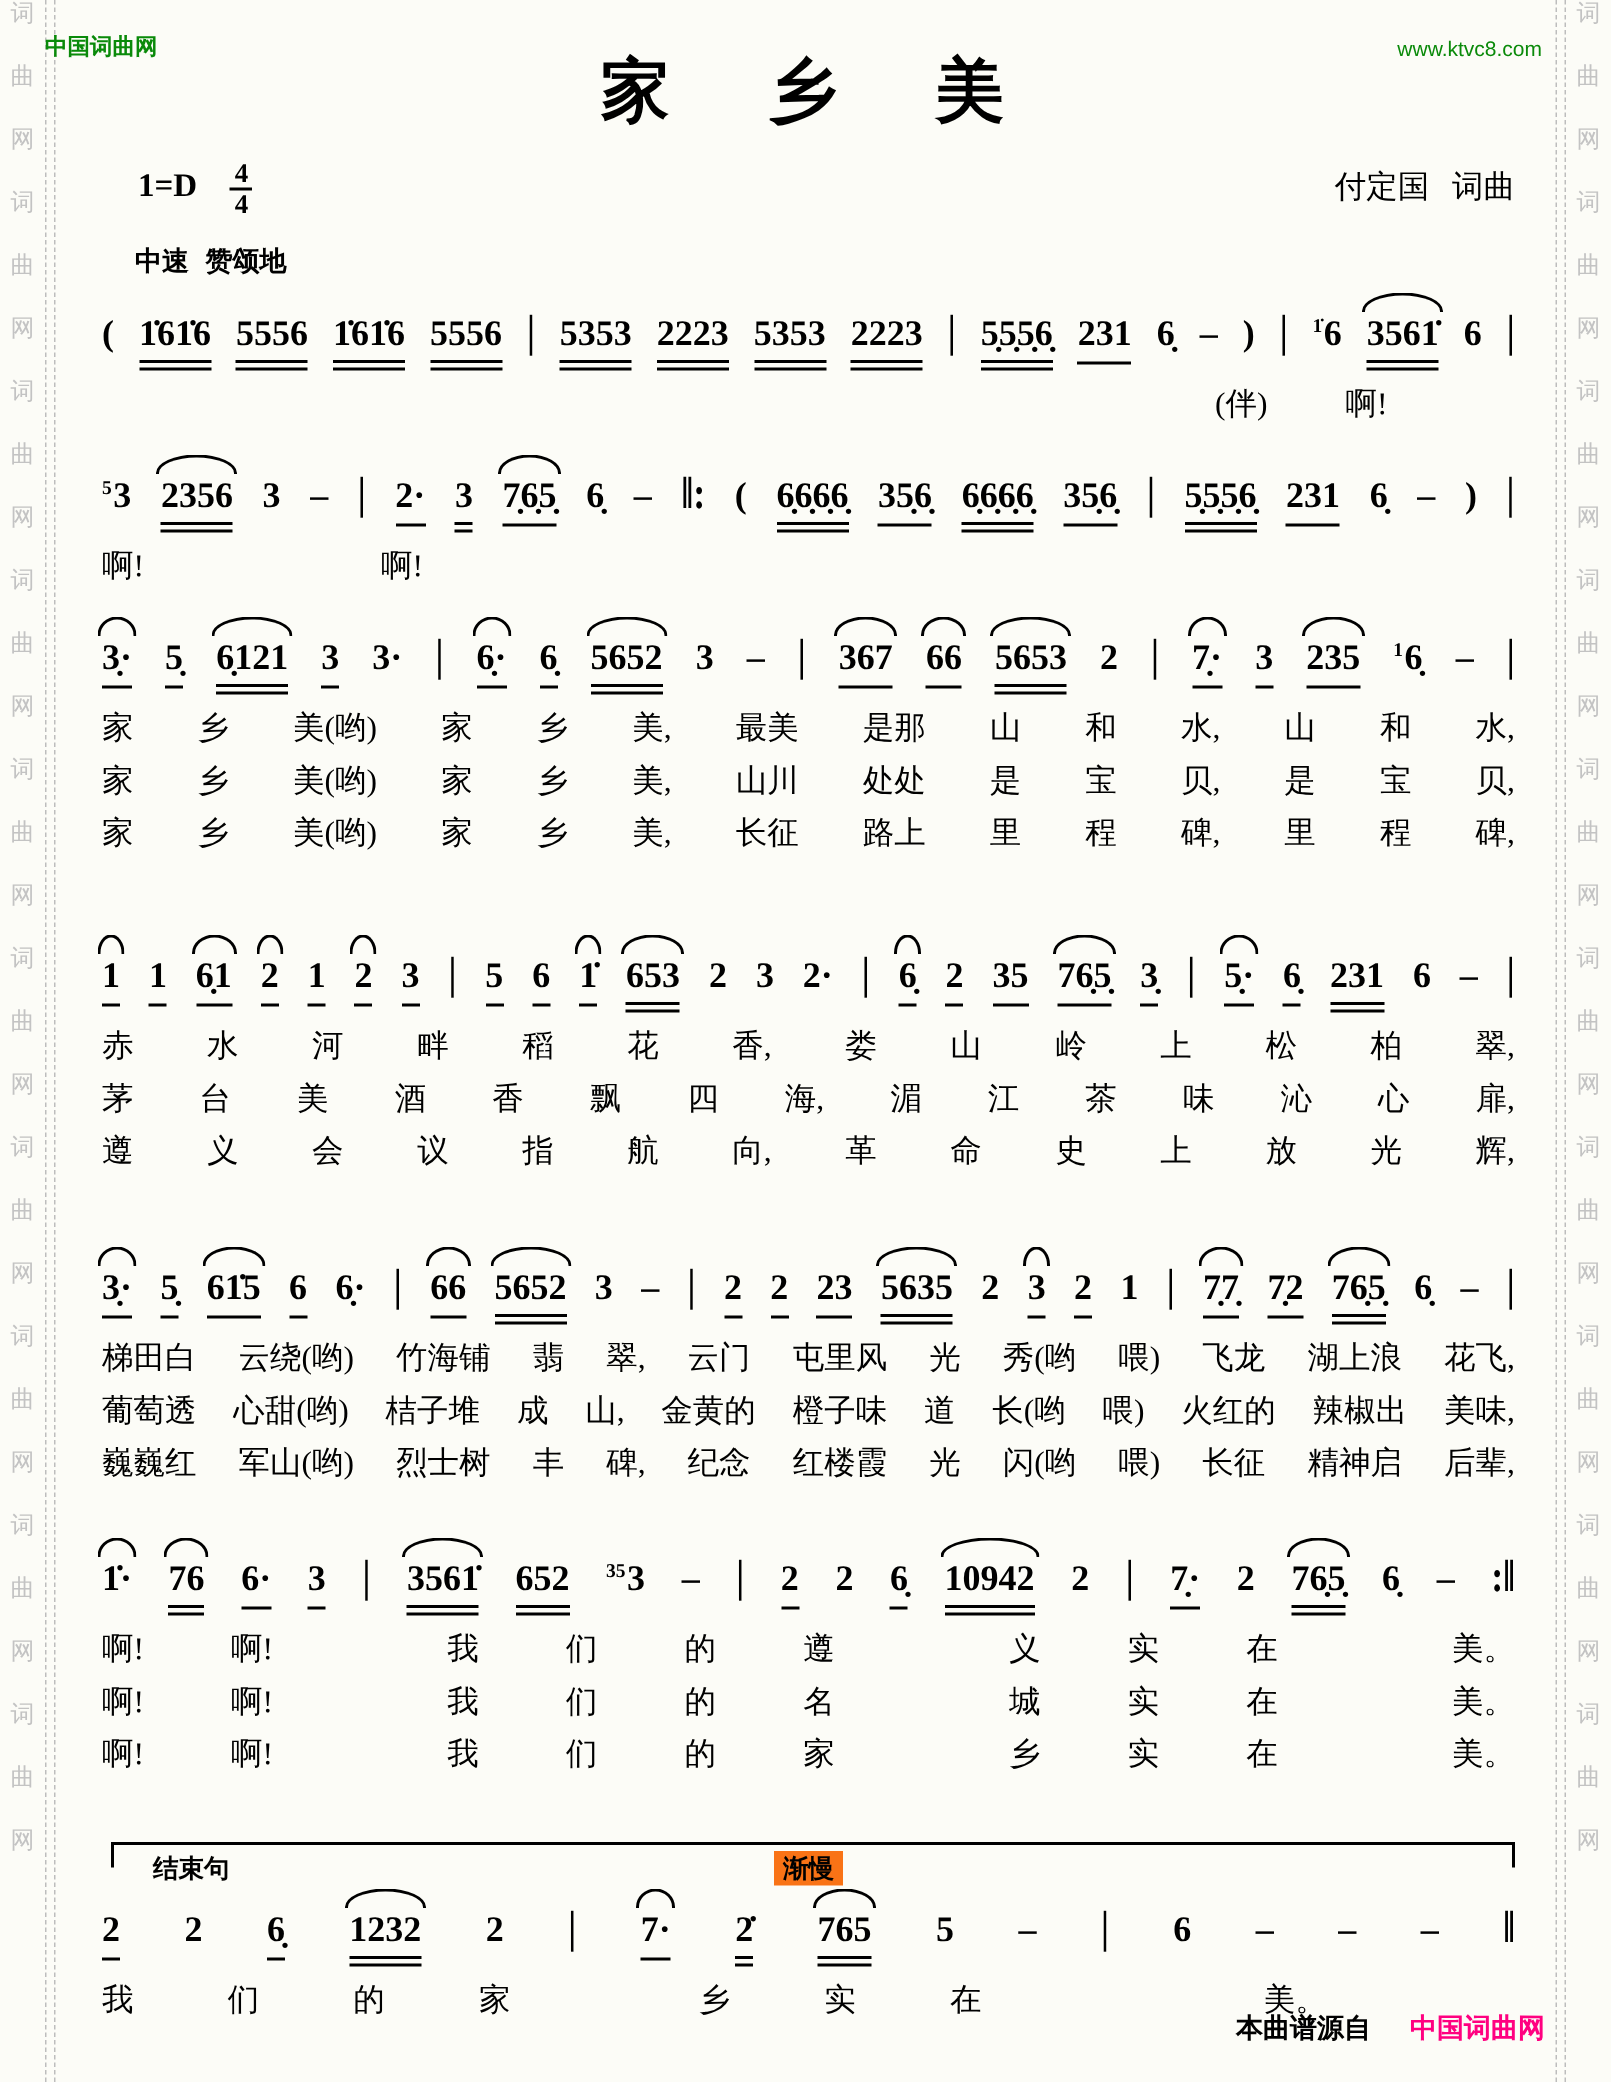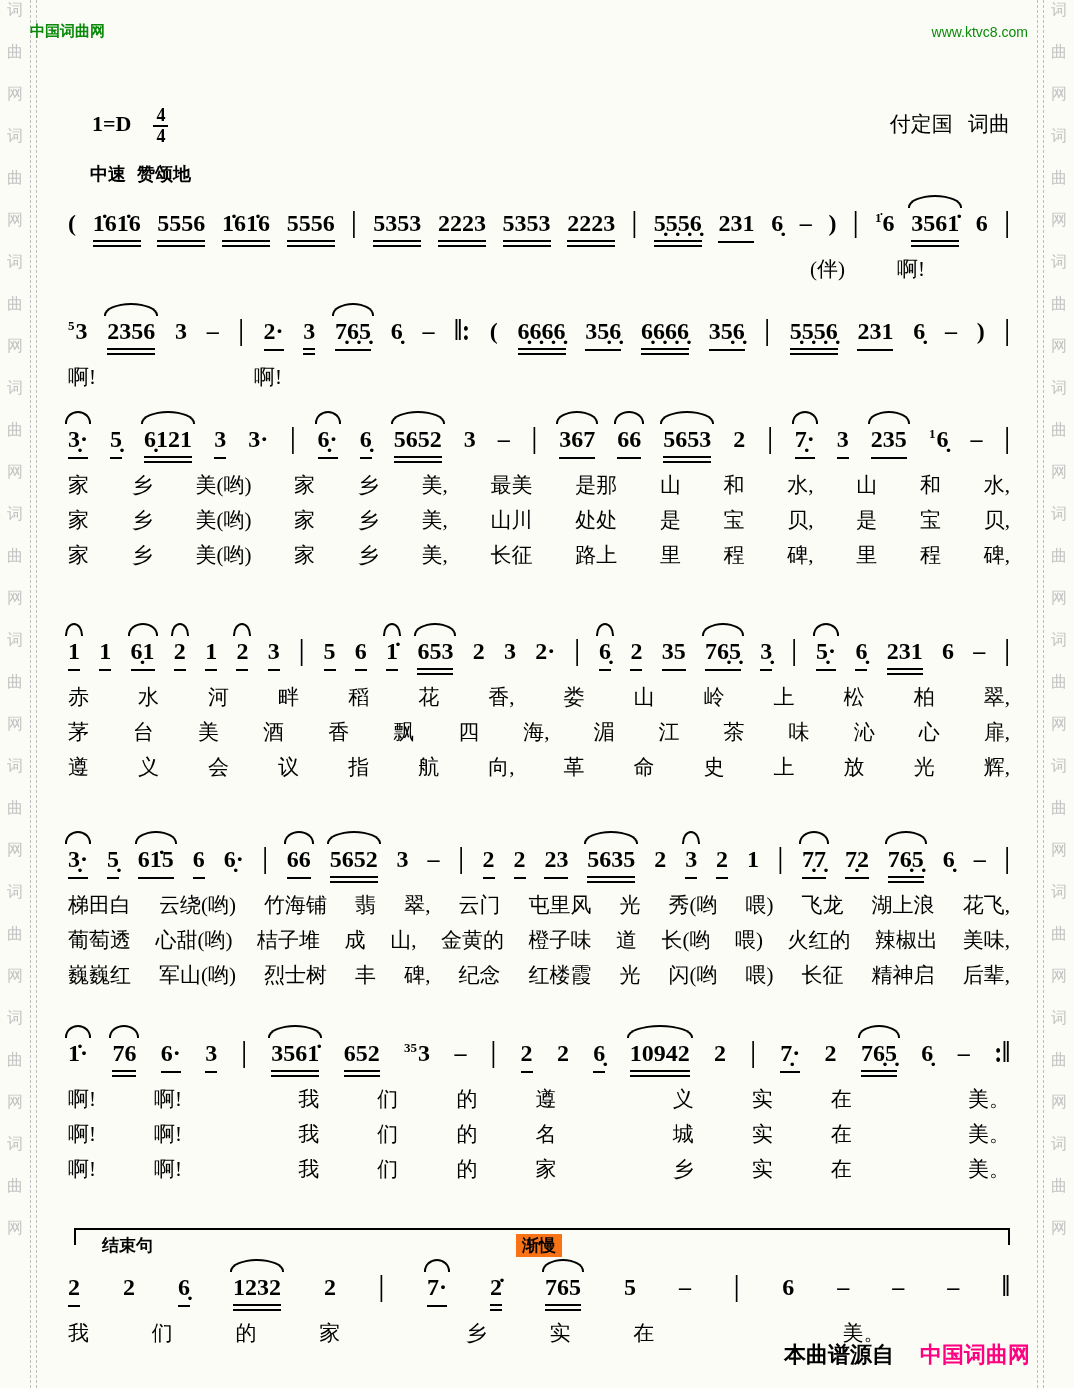--- a/index.html
+++ b/index.html
@@ -69,21 +69,21 @@
   }
   
   .coda{padding-top:34px;}
   .coda-bracket{position:absolute;left:6px;right:0;top:6px;height:15px;
     border:2px solid #000;border-bottom:none;}
   .coda-label-left{position:absolute;left:28px;top:12px;font-size:17px;font-weight:bold;
     font-family:Liberation Mono, monospace;background:#fcfcf7;padding:0 6px;}
   .coda-label-mid{position:absolute;left:448px;top:12px;font-size:17px;font-weight:bold;
     font-family:"Liberation Sans","DejaVu Sans",sans-serif;background:#f97316;padding:0 6px;}
   
-  .footer{position:absolute;right:44px;top:1340px;font-size:22px;font-weight:bold;
+  .footer{position:absolute;right:44px;top:1340px;font-size:18px;font-weight:bold;
     font-family:"Liberation Sans","DejaVu Sans",sans-serif;}
   .footer .src{color:#000;margin-right:26px;}
   .footer .site{color:#ff0080;text-decoration:none;}
 </style>
 </head>
 <body>
 
 <div class="sheet">
 
   <div class="wm-col wm-left">
@@ -150,20 +150,21 @@
       <div>网</div>
       <div>词</div>
       <div>曲</div>
       <div>网</div>
     </div>
   <div class="wm-dash" style="right:30px;"></div>
   <div class="wm-dash" style="right:36px;"></div>
 
   <a class="site-name">中国词曲网</a>
   <a class="site-url">www.ktvc8.com</a>
+  <div class="song-title">家 乡 美</div>
 
   <div class="key-row">
     <span>1=D</span><span class="frac">
         <span class="top">4</span>
         <span class="bot">4</span>
       </span>
   </div>
   <div class="composer">付定国  词曲</div>
   <div class="tempo">中速 赞颂地</div>
 

